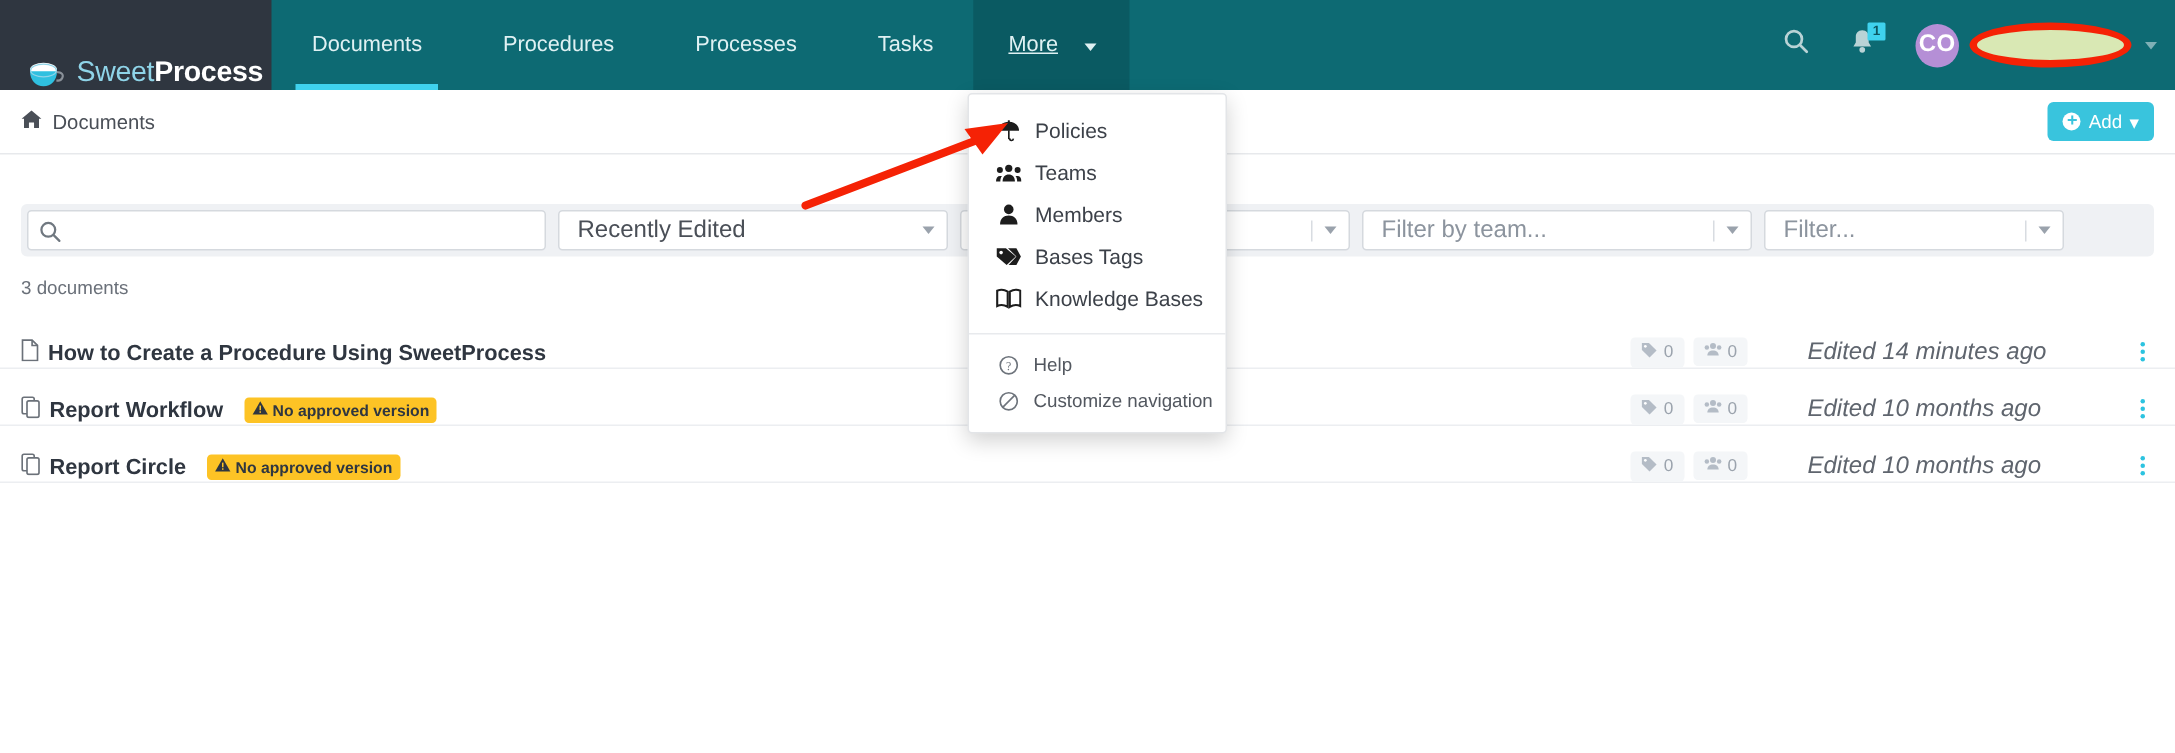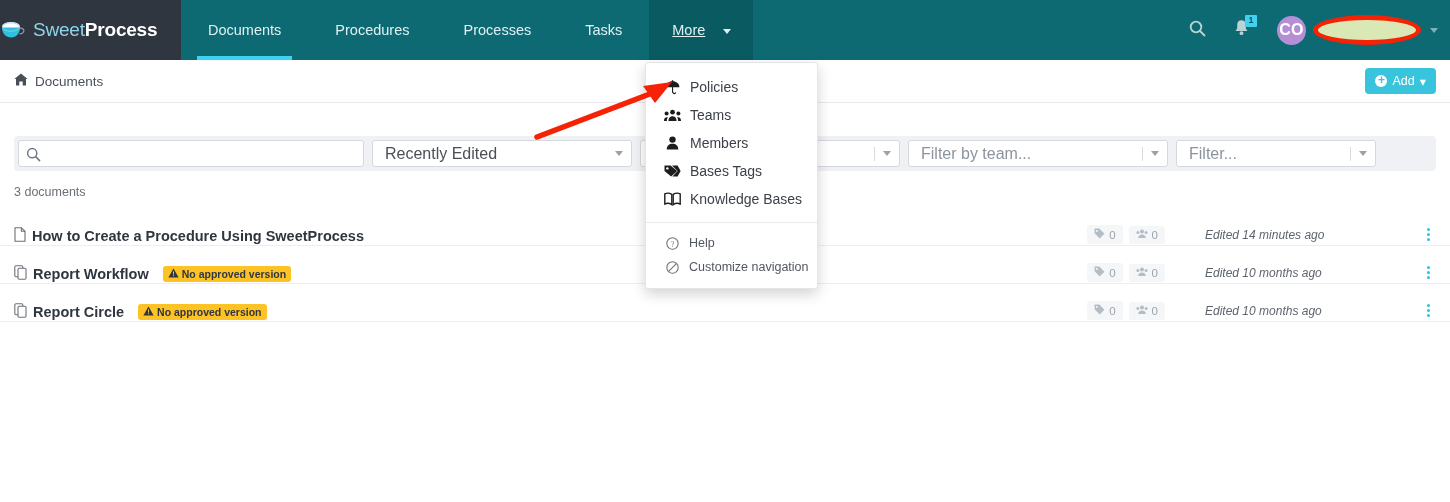--- a/index.html
+++ b/index.html
@@ -11,21 +11,21 @@
   }
   .page { position: relative; width: 1450px; height: 502px; background: #fff; }
 
   
   .topnav {
     position: absolute; top: 0; left: 0; width: 1450px; height: 60px;
     background: #0d6a73; display: flex; align-items: stretch;
   }
   .logo-block {
     width: 181px; height: 60px; background: #2f3640;
-    display: flex; align-items: center; gap: 7px;
+    display: flex; align-items: flex-end; padding-left: 18px; gap: 7px;
   }
   .logo-cup { position: relative; width: 26px; height: 20px; flex: 0 0 auto; }
   .logo-text { font-size: 19px; letter-spacing: -0.2px; white-space: nowrap; }
   .logo-sweet { color: #8fd4e8; font-weight: 400; }
   .logo-process { color: #ffffff; font-weight: 700; }
 
   .nav-tabs { display: flex; align-items: stretch; }
   .nav-tab {
     position: relative; display: flex; align-items: center; justify-content: center;
     padding: 0 27px; color: #dff1f3; font-size: 14.5px; height: 60px;
@@ -159,21 +159,21 @@
   }
   .row-meta {
     margin-left: auto; display: flex; align-items: center; gap: 0;
   }
   .chip {
     display: inline-flex; align-items: center; gap: 4px;
     background: #f4f6f8; border-radius: 3px; padding: 3px 7px;
     font-size: 11.5px; color: #9ba3ad; margin-right: 6px;
   }
   .edited {
-    font-size: 12px; color: #5f656e; font-style: italic;
+    font-size: 16px; color: #5f656e; font-style: italic;
     width: 210px; margin-left: 34px;
   }
   .kebab {
     display: flex; flex-direction: column; gap: 2px; cursor: pointer;
     padding: 4px 6px; margin-left: 6px;
   }
   .kebab i { width: 3px; height: 3px; background: #2cc3e0; border-radius: 50%; display: block; }
 
   
   .dropdown {

